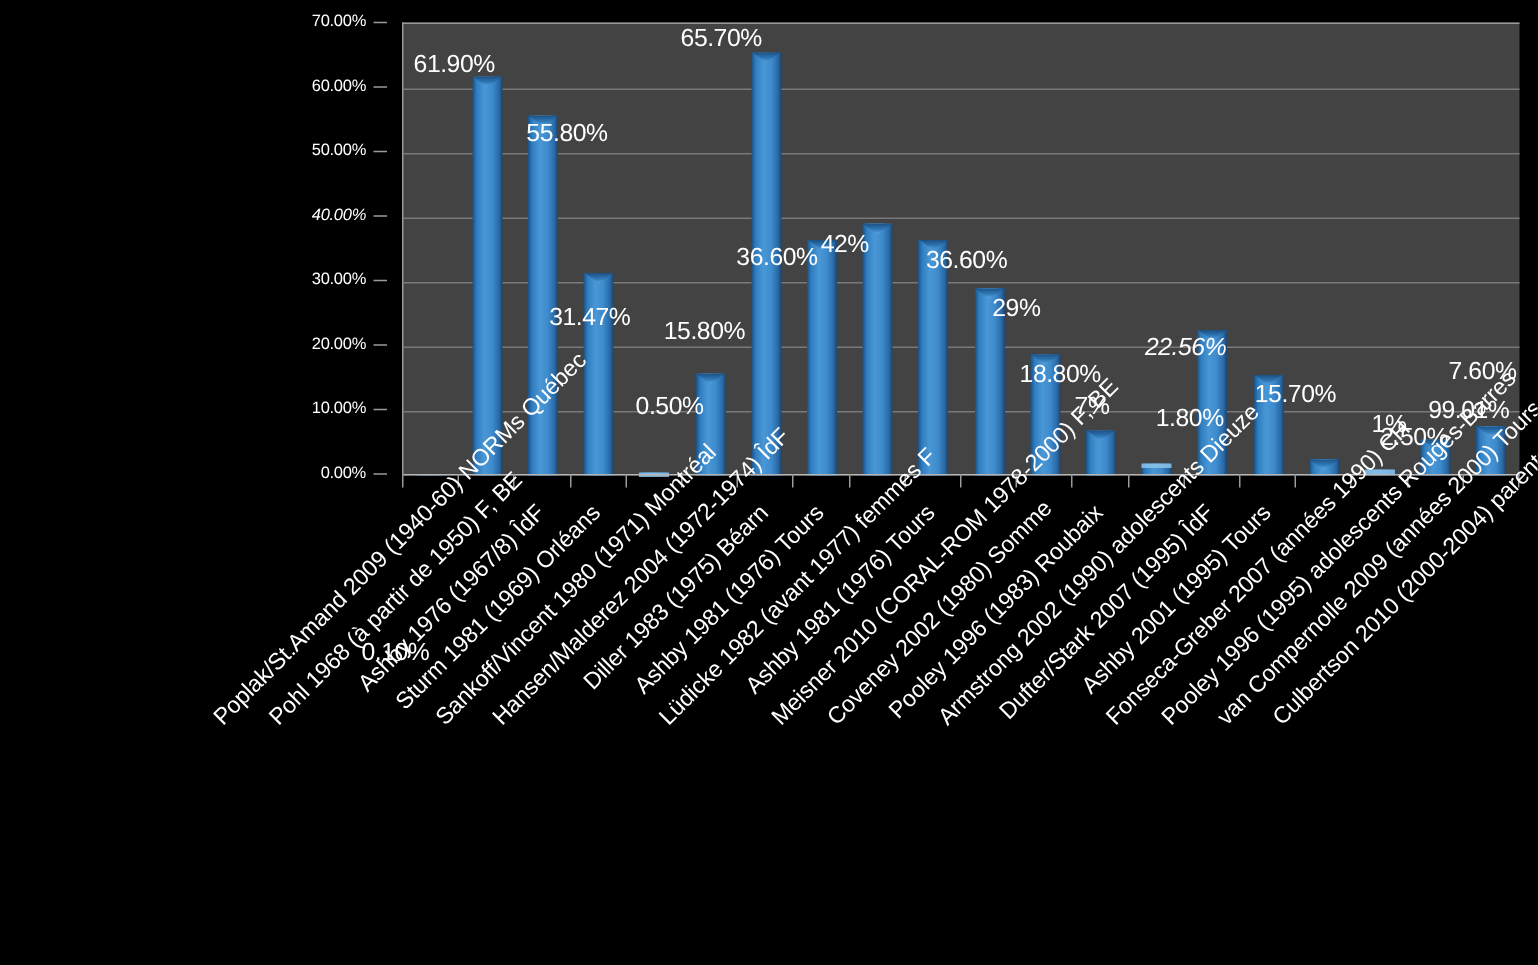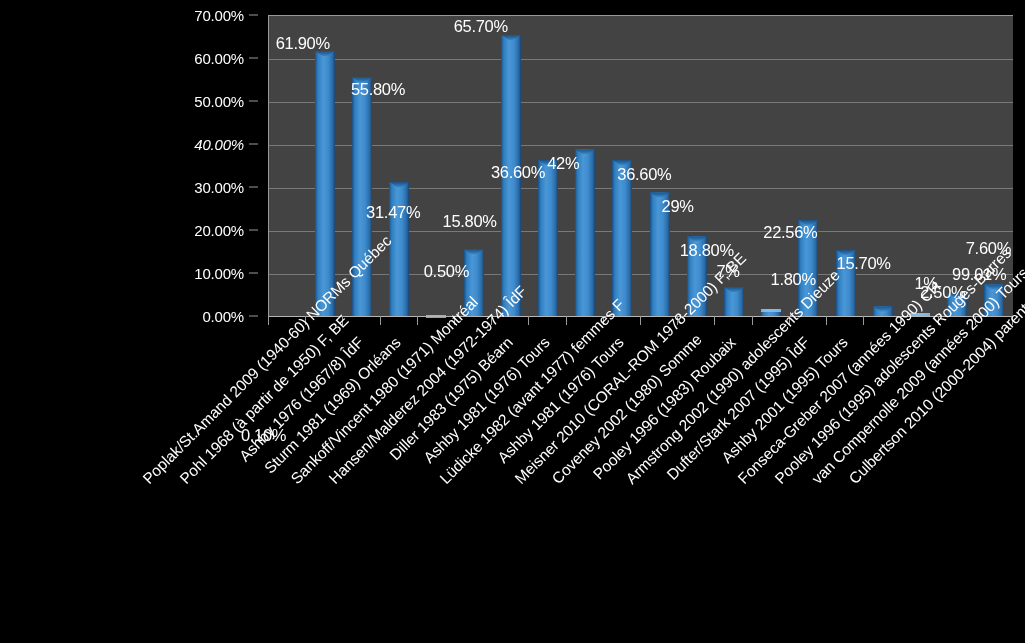--- a/index.html
+++ b/index.html
@@ -27,21 +27,21 @@
     left: 0px;
     top: 0px;
     width: 258px;
     height: 330px;
   }
   .y-tick-label {
     position: absolute;
     right: 14px;
     transform: translateY(-50%);
     color: #ffffff;
-    font-size: 15px;
+    font-size: 11px;
     line-height: 1;
     white-space: nowrap;
     letter-spacing: -0.2px;
   }
   .y-tick-mark {
     position: absolute;
     right: 0px;
     width: 9px;
     height: 1px;
     background: #9a9a9a;
@@ -303,21 +303,21 @@
         <div class="data-label" style="left: 177.4px; top: 254.85px;">0.50%</div>
         <div class="data-label" style="left: 200.6px; top: 205.06px;">15.80%</div>
         <div class="data-label" style="left: 211.8px; top: 10.49px;">65.70%</div>
         <div class="data-label" style="left: 249px; top: 155.62px;">36.60%</div>
         <div class="data-label" style="left: 294.2px; top: 147.3px;">42%</div>
         <div class="data-label" style="left: 375.4px; top: 157.62px;">36.60%</div>
         <div class="data-label" style="left: 408.6px; top: 190.3px;">29%</div>
         <div class="data-label" style="left: 437.8px; top: 234.16px;">18.80%</div>
         <div class="data-label" style="left: 459px; top: 254.9px;">7%</div>
         <div class="data-label" style="left: 524.2px; top: 263.26px;">1.80%</div>
-        <div class="data-label" style="left: 521.4px; top: 215.992px;">22.56%</div>
+        <div class="data-label" style="left: 521.4px; top: 215.992px; font-style: italic;">22.56%</div>
         <div class="data-label" style="left: 594.6px; top: 247.49px;">15.70%</div>
         <div class="data-label" style="left: 631.8px; top: 276.25px; margin-left: 42px;">2.50%</div>
         <div class="data-label" style="left: 657px; top: 266.7px;">1%</div>
         <div class="data-label" style="left: 710.2px; top: 258.49px;">99.01%</div>
         <div class="data-label" style="left: 719.4px; top: 232px;">7.60%</div>
       </div>
     <div id="axis-baseline"></div>
   </div>
 
   <div id="x-axis-ticks">

